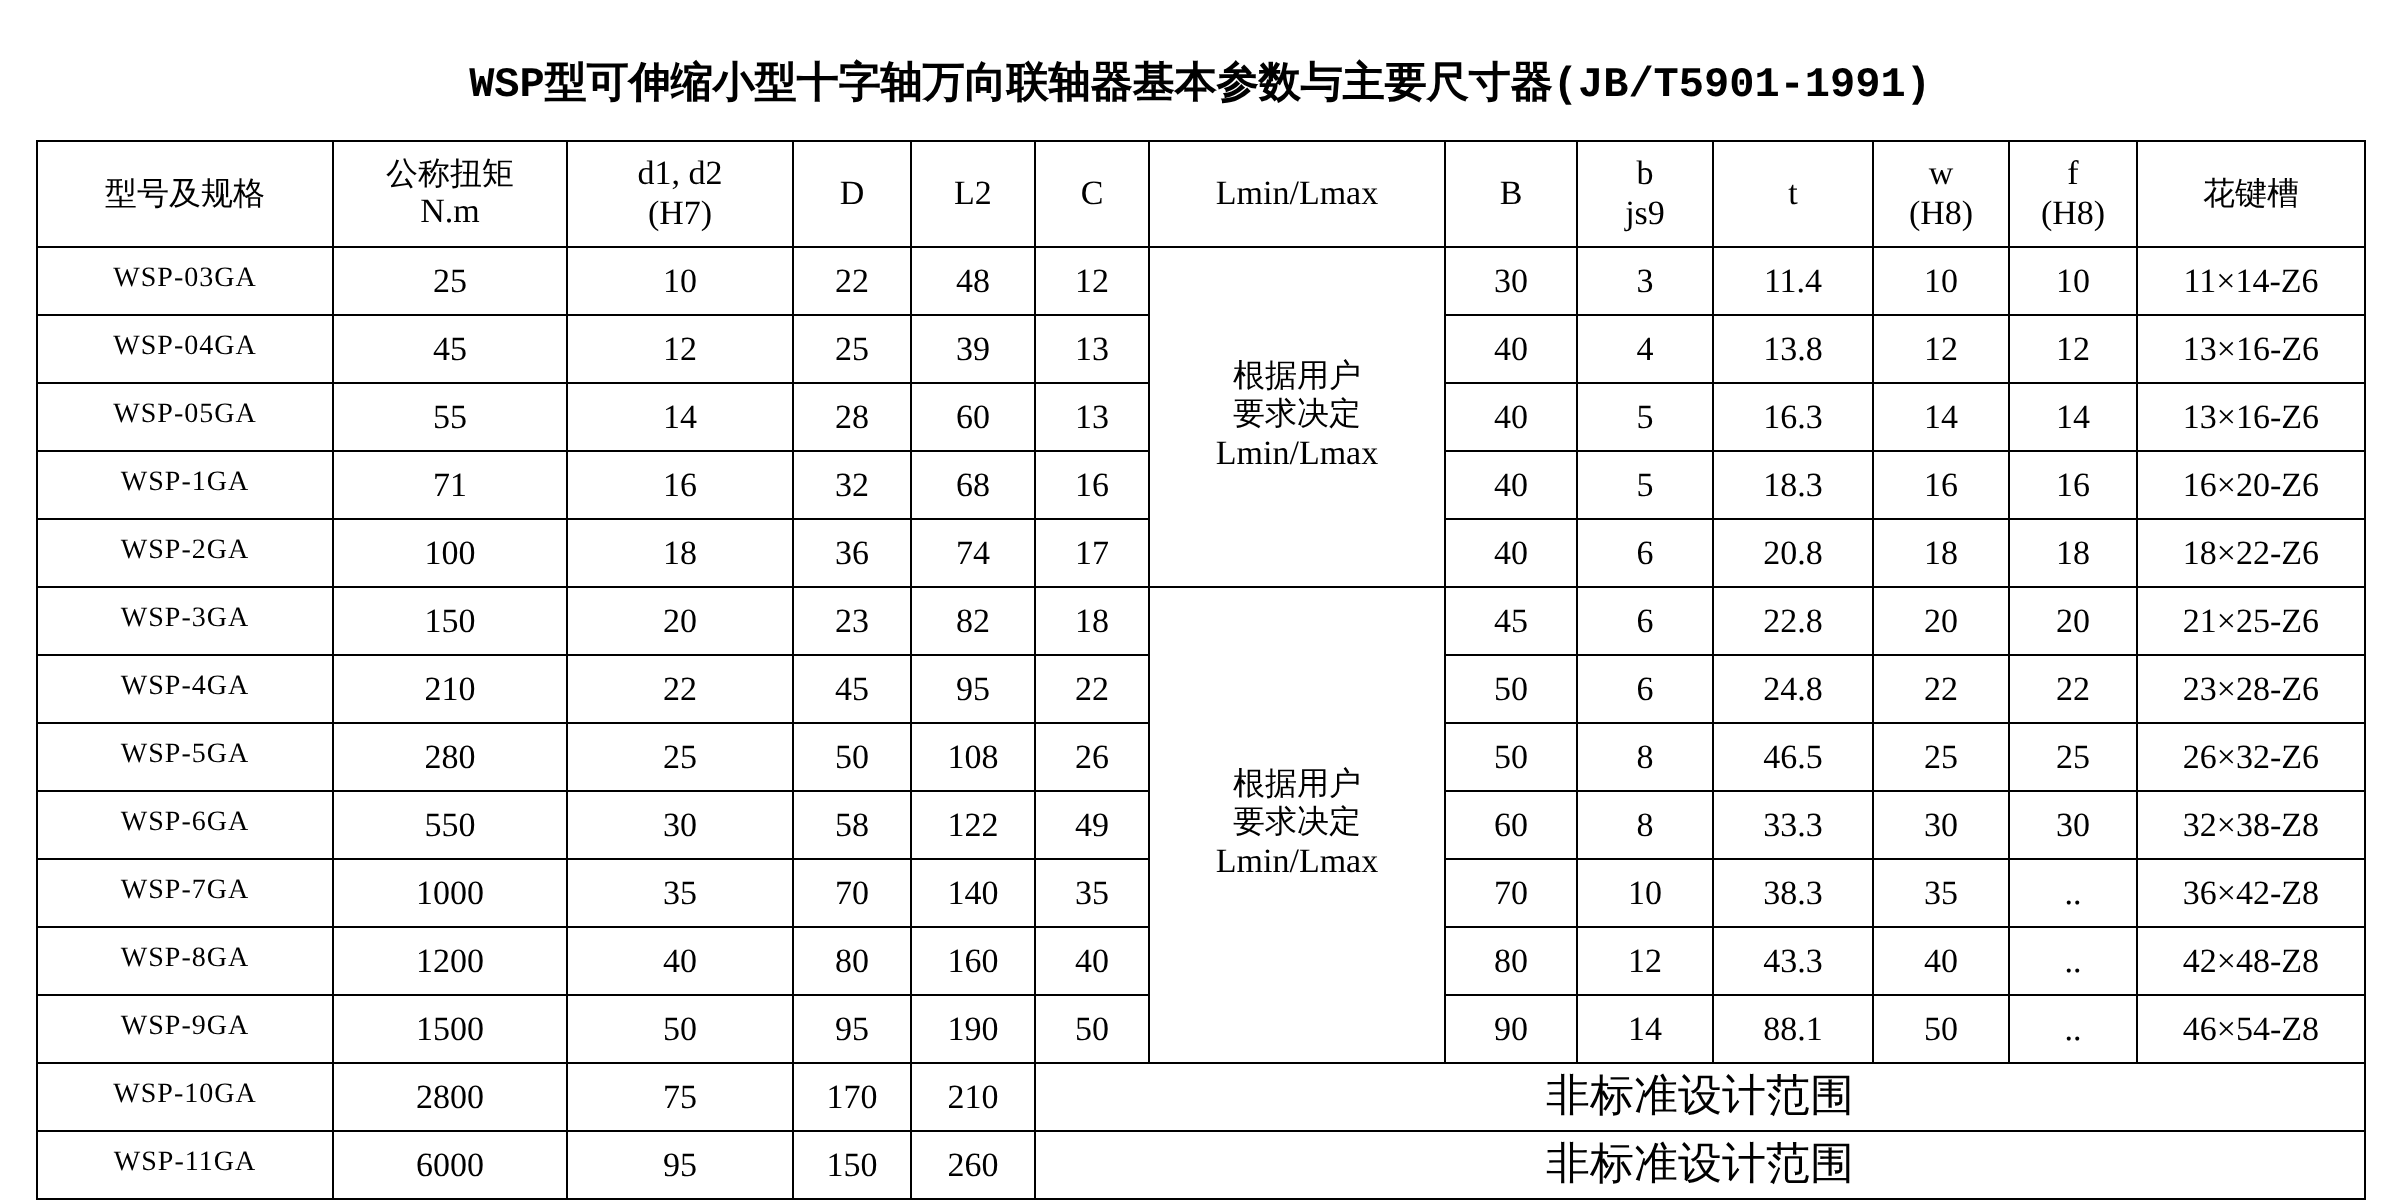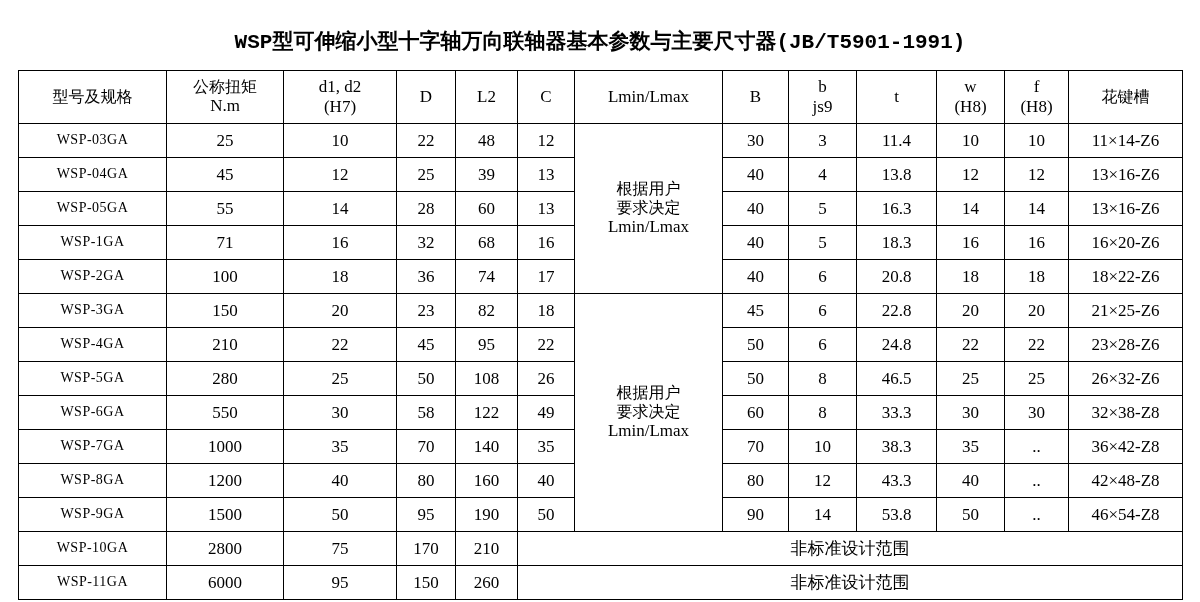--- a/index.html
+++ b/index.html
@@ -66,21 +66,21 @@
   }
   td.merged {
     font-size: 17px;
     line-height: 1.5;
   }
   td.merged .mline {
     display: block;
     font-family: Liberation Serif, serif;
   }
   td.nonstd {
-    font-size: 17px;
+    font-size: 22px;
   }
   .cjk {
     font-family: "DejaVu Sans", "Liberation Sans", sans-serif;
     font-size: 16px;
   }
 </style>
 </head>
 <body>
 
 <div class="page">
@@ -331,21 +331,21 @@
 
         <tr>
           <td class="model">WSP-9GA</td>
           <td>1500</td>
           <td>50</td>
           <td>95</td>
           <td>190</td>
           <td>50</td>
           <td>90</td>
           <td>14</td>
-          <td>53.8</td>
+          <td>88.1</td>
           <td>50</td>
           <td>..</td>
           <td>46×54-Z8</td>
         </tr>
 
         <tr>
           <td class="model">WSP-10GA</td>
           <td>2800</td>
           <td>75</td>
           <td>170</td>

